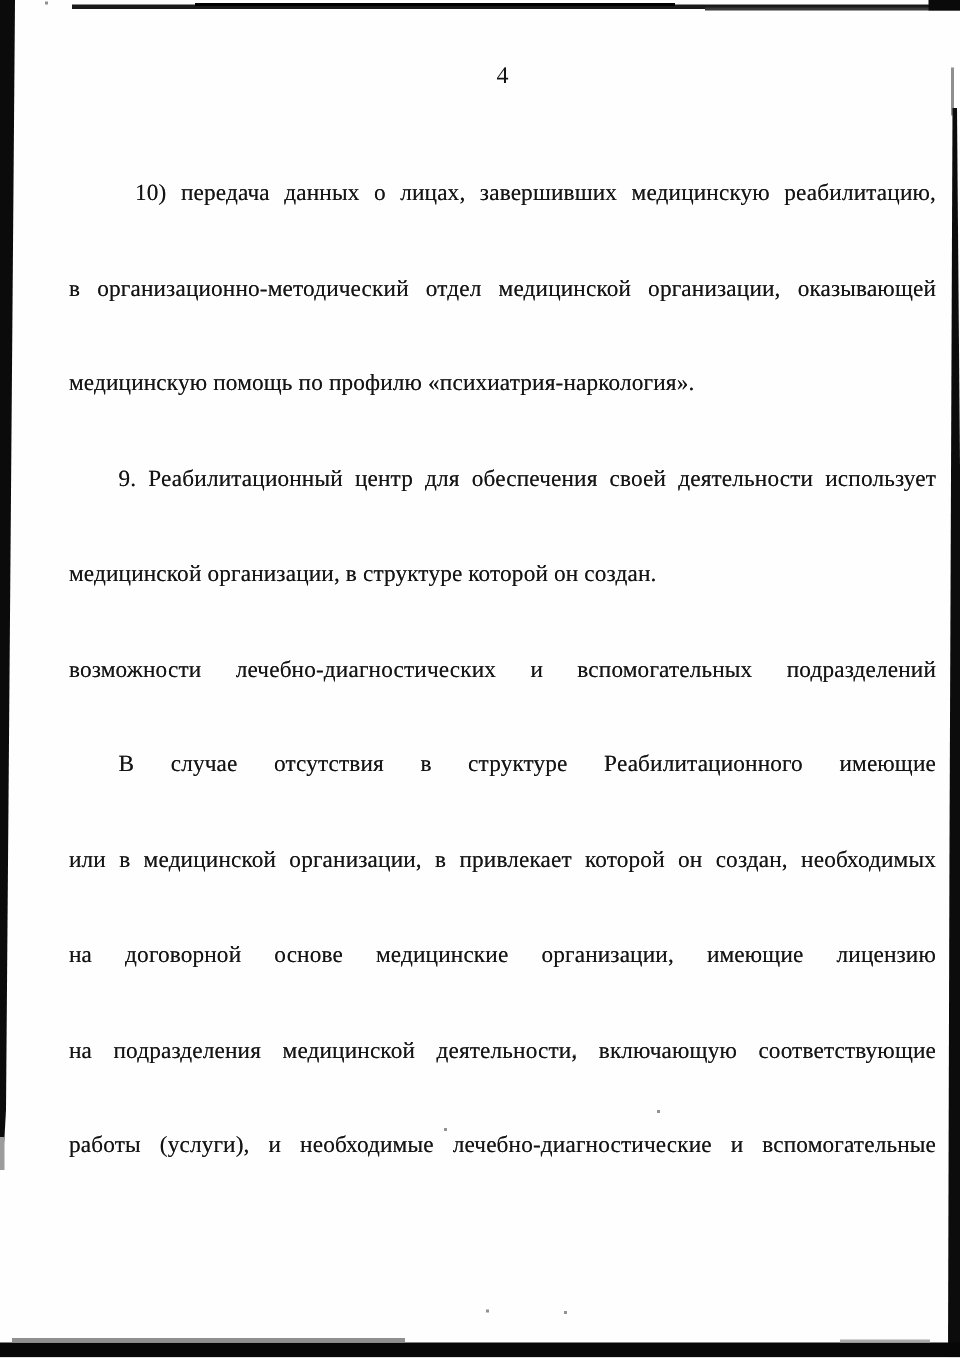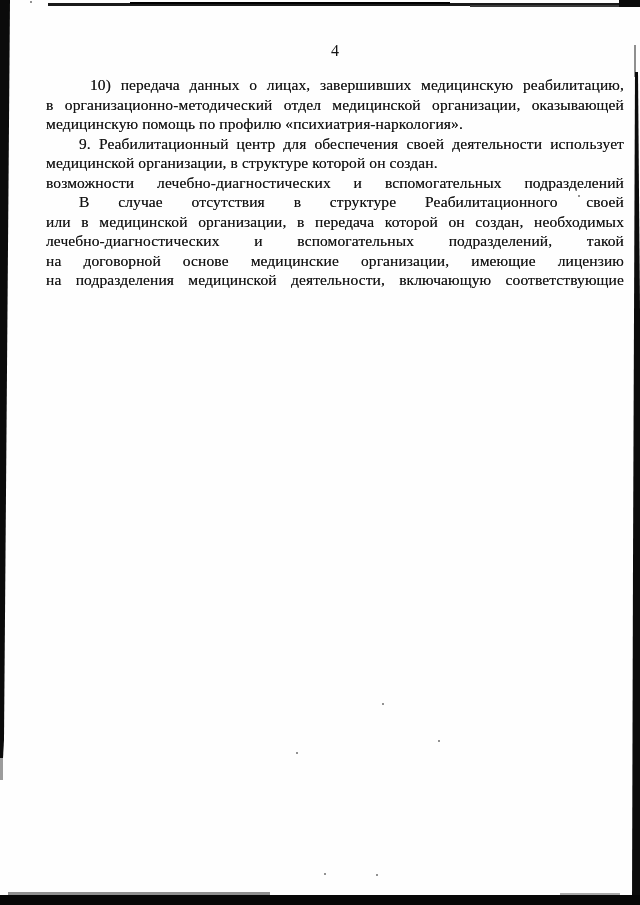--- a/index.html
+++ b/index.html
@@ -106,20 +106,21 @@
     position: absolute;
     left: 46px; top: 75px;
     width: 578px;
     font-size: 15.5px;
     line-height: 19.5px;
     letter-spacing: 0.1px;
     text-shadow: 0 0 0.4px rgba(0,0,0,0.65);
   }
   .line {
     width: 100%;
+    margin-top: 44px;
   }
   .line.just {
     text-align: justify;
     text-align-last: justify;
   }
   .line.indent-a { text-indent: 44px; }
   .line.indent-b { text-indent: 33px; }
 </style>
 </head>
 <body>
@@ -152,21 +153,21 @@
         <div class="line indent-a just">10) передача данных о лицах, завершивших медицинскую реабилитацию,</div>
         <div class="line just">в организационно-методический отдел медицинской организации, оказывающей</div>
         <div class="line">медицинскую помощь по профилю «психиатрия-наркология».</div>
       </div>
       <div class="para">
         <div class="line indent-b just">9. Реабилитационный центр для обеспечения своей деятельности использует</div>
         <div class="line">медицинской организации, в структуре которой он создан.</div>
         <div class="line just">возможности лечебно-диагностических и вспомогательных подразделений</div>
       </div>
       <div class="para">
-        <div class="line indent-b just">В случае отсутствия в структуре Реабилитационного своей</div>
-        <div class="line just">или в медицинской организации, в передача которой он создан, необходимых</div>
-        <div class="line just">лечебно-диагностических и вспомогательных подразделений, такой</div>
+        <div class="line indent-b just">В случае отсутствия в структуре Реабилитационного имеющие</div>
+        <div class="line just">или в медицинской организации, в привлекает которой он создан, необходимых</div>
         <div class="line just">на договорной основе медицинские организации, имеющие лицензию</div>
         <div class="line just">на подразделения медицинской деятельности, включающую соответствующие</div>
+        <div class="line just">работы (услуги), и необходимые лечебно-диагностические и вспомогательные</div>
       </div>
     </div>
 
 </div>
 
 </body></html>

